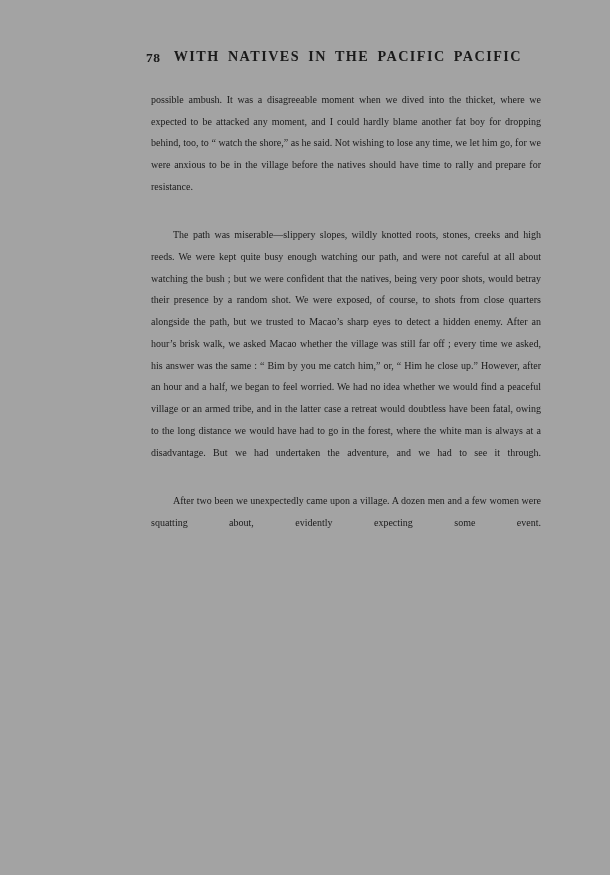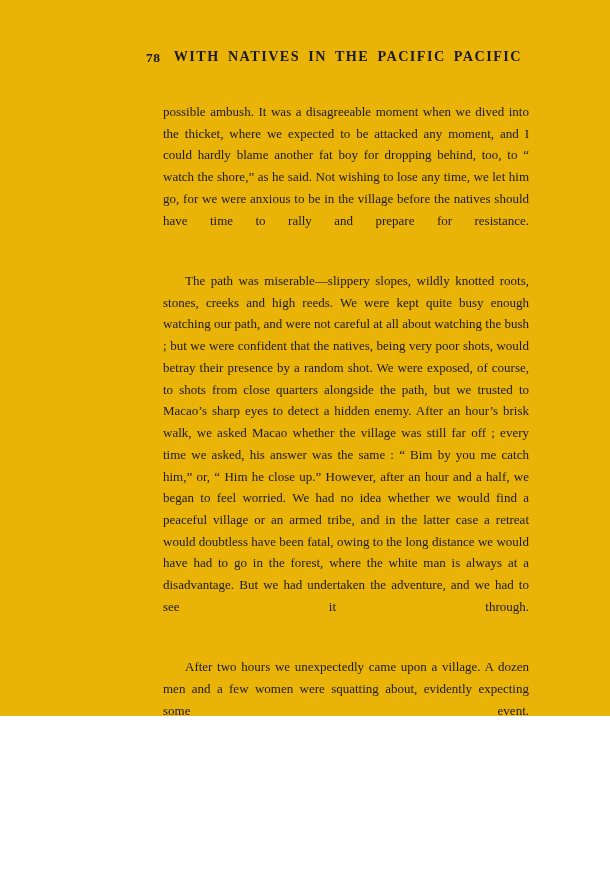--- a/index.html
+++ b/index.html
@@ -52,22 +52,22 @@
 
   
   .text-block {
     position: absolute;
     left: 146px;
     top: 84px;
     width: 400px;
   }
 
   .para {
-    margin: 17px;
-    font-size: 13px;
+    margin: 5px;
+    font-size: 10px;
     line-height: 21.72px;
     text-align: justify;
     text-justify: inter-word;
     text-indent: 22px;
     hyphens: none;
     -webkit-hyphens: none;
   }
 
   .para.first {
     text-indent: 0;
@@ -81,26 +81,26 @@
   }
 
   
   .text-block, .running-head {
     -webkit-font-smoothing: antialiased;
   }
 </style>
 </head>
 <body>
 
-<div id="page" style="background: #eab308; color: rgb(26, 26, 26); width: 610px; height: 716px;">
+<div id="page" style="background: #a3a3a3; color: rgb(26, 26, 26); width: 610px; height: 875px;">
 
   <div class="running-head">
     <span class="folio">78</span>
     <span class="head-title">WITH NATIVES IN THE PACIFIC PACIFIC</span>
   </div>
 
   <div class="text-block">
     <p class="para first">possible ambush.  It was a disagreeable moment when we dived into the thicket, where we expected to be attacked any moment, and I could hardly blame another fat boy for dropping behind, too, to “ watch the shore,” as he said.  Not wishing to lose any time, we let him go, for we were anxious to be in the village before the natives should have time to rally and prepare for resistance.</p>
     <p class="para">The path was miserable—slippery slopes, wildly knotted roots, stones, creeks and high reeds.  We were kept quite busy enough watching our path, and were not careful at all about watching the bush ; but we were confident that the natives, being very poor shots, would betray their presence by a random shot.  We were exposed, of course, to shots from close quarters alongside the path, but we trusted to Macao’s sharp eyes to detect a hidden enemy.  After an hour’s brisk walk, we asked Macao whether the village was still far off ; every time we asked, his answer was the same : “ Bim by you me catch him,” or, “ Him he close up.”  However, after an hour and a half, we began to feel worried.  We had no idea whether we would find a peaceful village or an armed tribe, and in the latter case a retreat would doubtless have been fatal, owing to the long distance we would have had to go in the forest, where the white man is always at a disadvantage.  But we had undertaken the adventure, and we had to see it through.</p>
-    <p class="para">After two hours we unexpectedly came upon a village.  A dozen men and a few women were squatting about, evidently expecting some event.</p>
+    <p class="para">After two been we unexpectedly came upon a village.  A dozen men and a few women were squatting about, evidently expecting some event.</p>
   </div>
 
 </div>
 
 </body></html>

